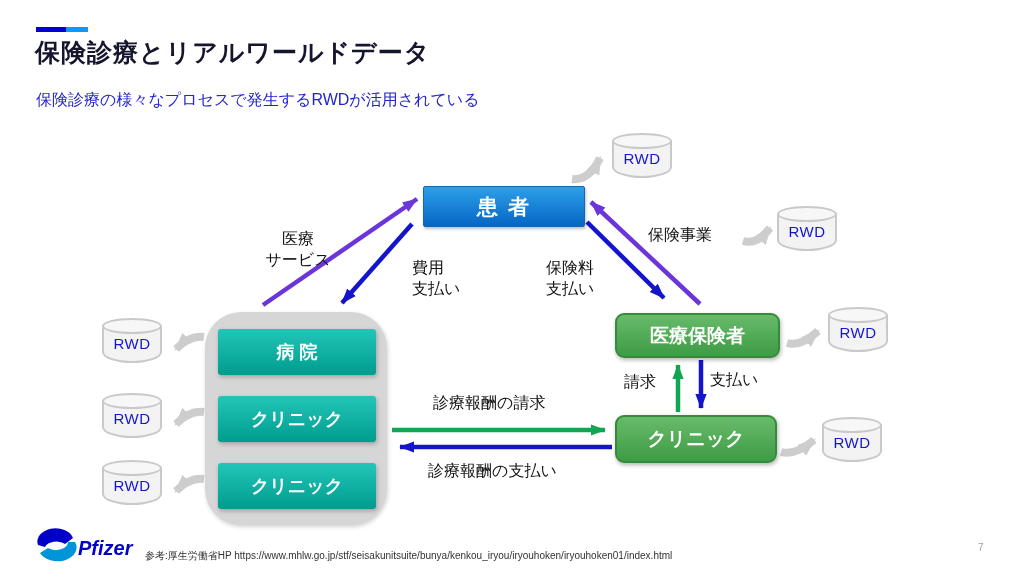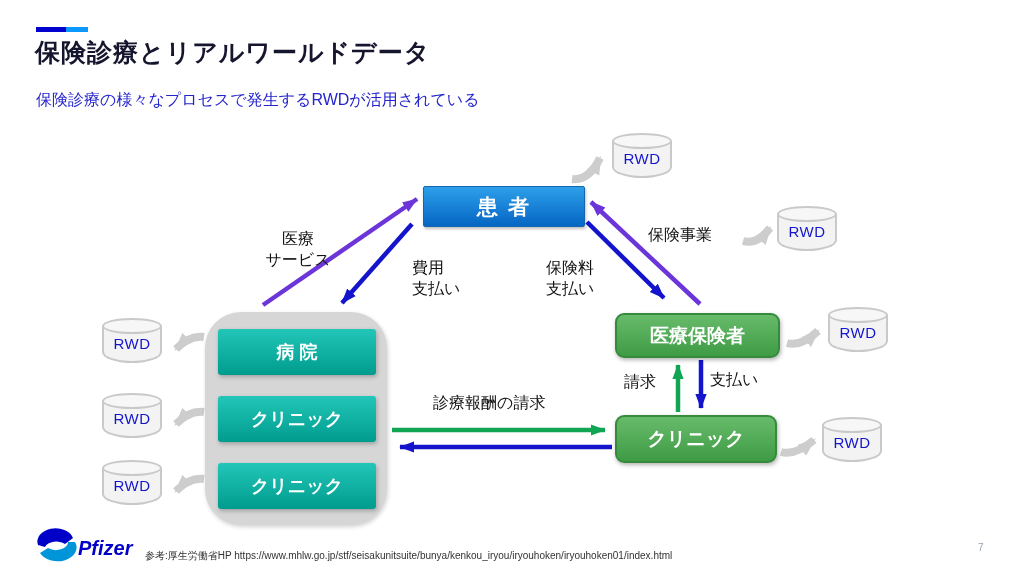--- a/index.html
+++ b/index.html
@@ -157,20 +157,21 @@
     <span>支払い</span>
   </div>
   <div class="lbl lbl-premium">
     <span>保険料</span>
     <span>支払い</span>
   </div>
   <div class="lbl lbl-insbiz">保険事業</div>
   <div class="lbl lbl-claim">請求</div>
   <div class="lbl lbl-pay">支払い</div>
   <div class="lbl lbl-feeclaim">診療報酬の請求</div>
+  <div class="lbl lbl-feepay">診療報酬の支払い</div>
 
   <svg class="logo" width="110" height="42" viewBox="0 0 110 42" xmlns="http://www.w3.org/2000/svg">
     <path d="M4,18 A18,13 0 0 1 39,11 L31,17 A12,8 0 0 0 11,20 Z" fill="#0000c9"></path>
     <path d="M41,15 A18,13 0 0 1 6,26 L14,21 A12,8 0 0 0 34,15 Z" fill="#0095d8"></path>
     <text x="44" y="28" font-size="20" font-style="italic" font-weight="bold" fill="#0000c9">Pfizer</text>
   </svg>
   <div class="reference">参考:厚生労働省HP https://www.mhlw.go.jp/stf/seisakunitsuite/bunya/kenkou_iryou/iryouhoken/iryouhoken01/index.html</div>
   <div class="page-num">7</div>
 
 </div>

